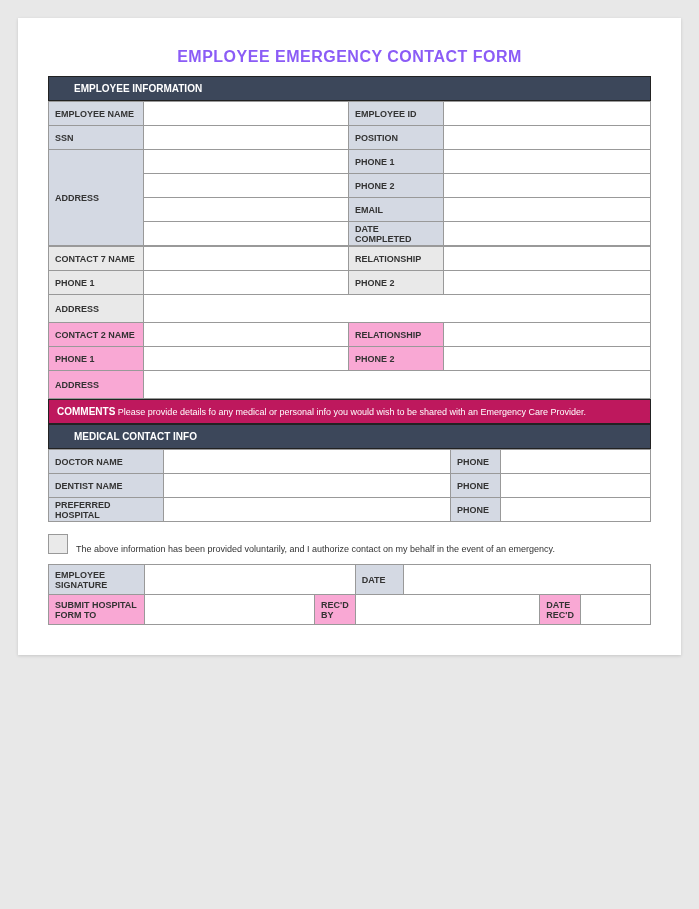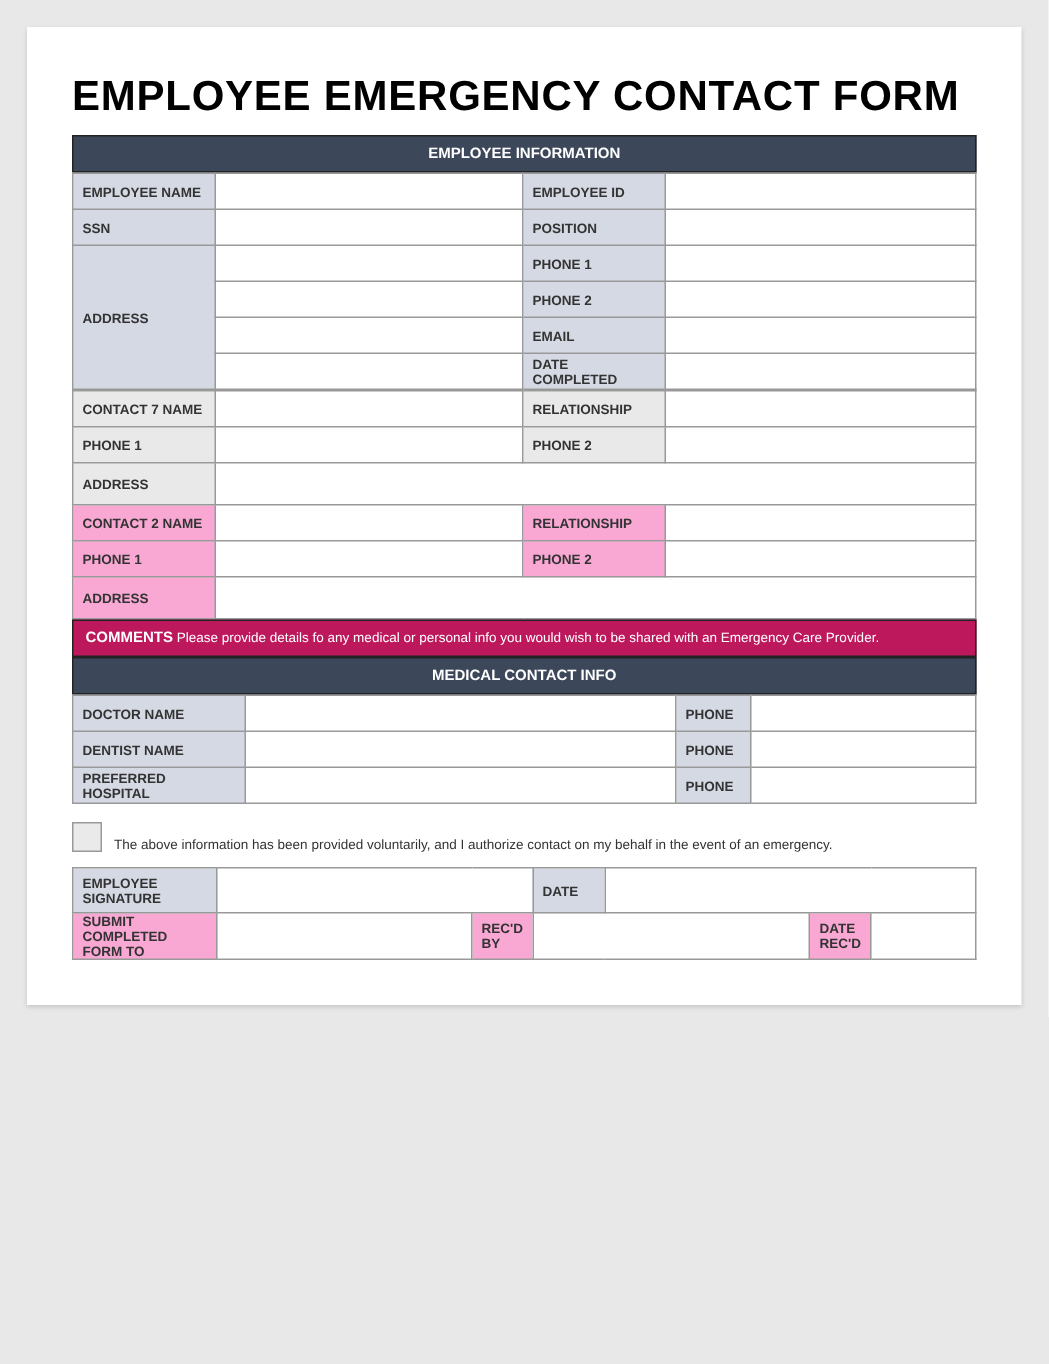--- a/index.html
+++ b/index.html
@@ -9,34 +9,34 @@
     padding: 18px;
   }
   .page {
     background: #fff;
     width: 663px;
     margin: 0 auto;
     padding: 30px 30px 30px 30px;
     box-shadow: 0 1px 3px rgba(0,0,0,0.15);
   }
   .form-title {
-    font-size: 28px;
+    font-size: 16px;
     font-weight: bold;
     letter-spacing: 0.5px;
-    color: #000000;
+    color: #8b5cf6;
     margin-bottom: 10px;
+    text-align: center;
   }
   .section-header {
     background: #3c475a;
     color: #fff;
     font-size: 10px;
     font-weight: bold;
     padding: 6px 25px;
     border: 1px solid #222;
-    text-align: center;
   }
   table {
     border-collapse: collapse;
     width: 100%;
   }
   td {
     border: 1px solid #999;
     font-size: 9px;
     font-weight: bold;
     padding: 0 6px;
@@ -205,21 +205,21 @@
 
   <table>
     <tbody>
         <tr>
       <td class="lbl-blue" style="width:96px;height:30px">EMPLOYEE SIGNATURE</td>
       <td class="field" colspan="2"></td>
       <td class="lbl-blue" style="width:48px">DATE</td>
       <td class="field" colspan="3"></td>
     </tr>
     <tr>
-      <td class="lbl-white" style="height:30px">SUBMIT COMPLETED FORM TO</td>
+      <td class="lbl-white" style="height:30px">SUBMIT HOSPITAL FORM TO</td>
       <td class="field" style="width:170px"></td>
       <td class="lbl-white" style="width:40px">REC'D BY</td>
       <td class="field" colspan="2"></td>
       <td class="lbl-white" style="width:40px">DATE REC'D</td>
       <td class="field" style="width:70px"></td>
     </tr>
   </tbody>
     </table>
 
 </div>

